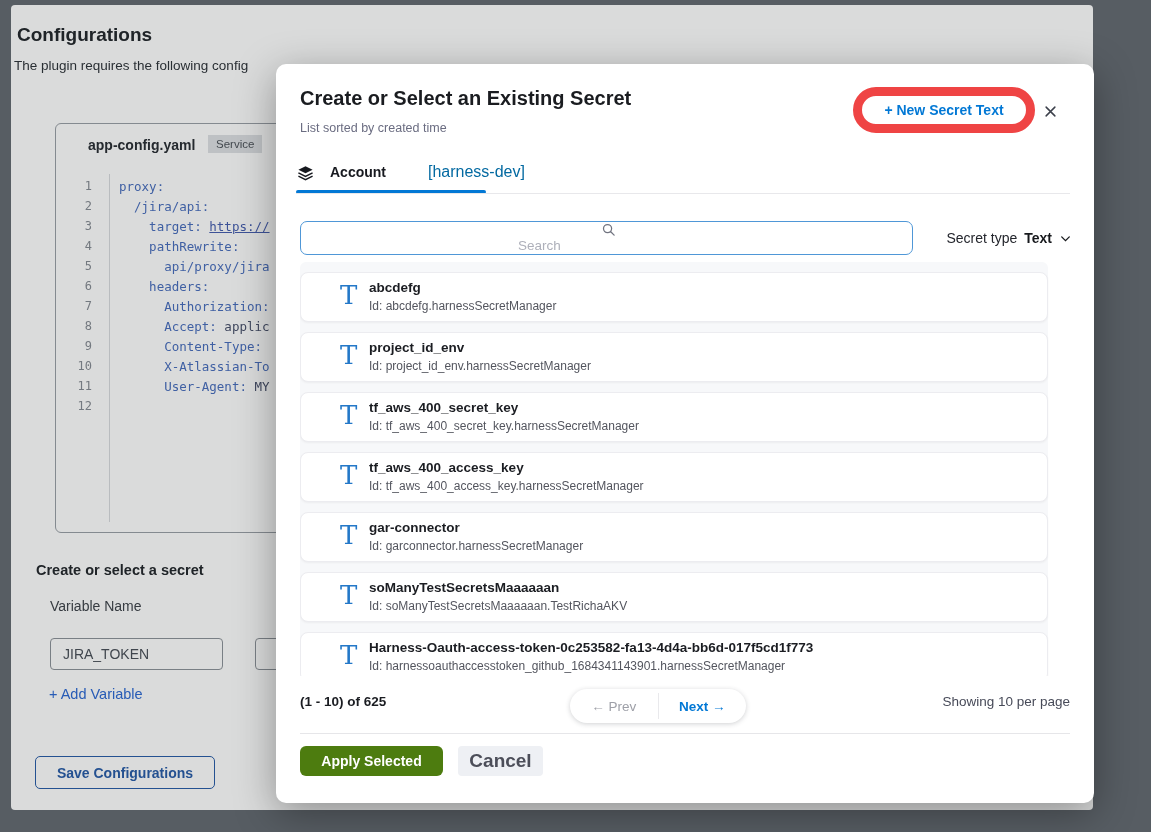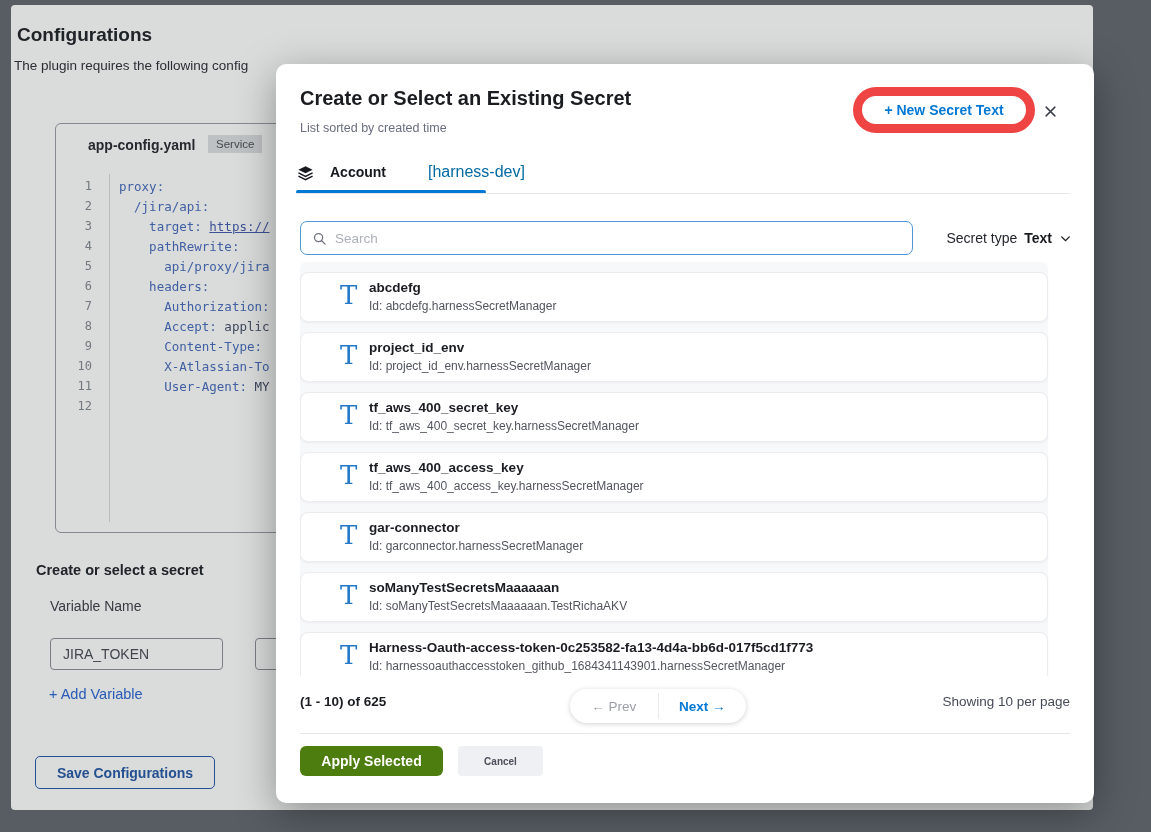--- a/index.html
+++ b/index.html
@@ -65,21 +65,21 @@
                background:none; border:none; }
 
   .tab-row { left:21px; top:98px; display:flex; align-items:center; gap:16px; height:20px; }
   .tab-label { font-size:14px; font-weight:600; color:#17191f; }
   .tab-scope { font-size:16px; color:#0369a1;padding-left:26px; }
   .tab-bar { left:20px; top:126px; width:190px; height:3.5px; background:#0278d5; border-radius:2px; }
   .tab-line { left:20px; top:129px; width:774px; height:1px; background:#e8e8eb; }
 
   .search-box { left:24px; top:157px; width:613px; height:34px;
                 border:1.5px solid #4f97d7; border-radius:7px; background:#fff;
-                display:flex; align-items:center; }
+                display:flex; align-items:center;flex-direction:column; }
   .search-box svg { margin:0 8px 0 11px; flex:0 0 auto; }
   .search-input { border:none; outline:none; flex:1; font-size:13.5px; color:#30333d;
                   font-family:"Liberation Sans", sans-serif; background:transparent; }
   .search-input::placeholder { color:#aeb0ba; }
 
   .secret-type { top:157px; right:22px; height:34px; display:flex; align-items:center; gap:7px; }
   .secret-type-label { font-size:14px; color:#24262d; }
   .secret-type-value { font-size:14px; font-weight:700; color:#17191d; }
 
   .list { left:24px; top:198px; width:770px; height:414px; overflow:hidden; }
@@ -102,21 +102,21 @@
   .prev-btn { color:#9ea0a8; font-weight:500; }
   .pill-divider { width:1px; background:#e9e9ec; margin:4px 0; }
   .next-btn { color:#0278d5; font-weight:600; }
   .pag-right { right:24px; top:630px; font-size:13.5px; color:#474a58;text-align:center; }
 
   .m-divider { left:24px; top:669px; width:770px; height:1px; background:#e6e6e9; }
   .apply-btn { left:24px; top:682px; width:143px; height:30px; background:#4d7c0f;
                border:none; border-radius:6px; color:#fff; font-size:14px; font-weight:700;
                font-family:"Liberation Sans", sans-serif; }
   .cancel-btn { left:182px; top:682px; width:85px; height:30px; background:#eef0f4;
-                border:none; border-radius:4px; color:#4c4e59; font-size:10px; font-weight:700;
+                border:none; border-radius:4px; color:#4c4e59; font-size:19px; font-weight:700;
                 font-family:"Liberation Sans", sans-serif; cursor:pointer; }
 </style>
 </head>
 <body>
 
 <div class="stage">
 
   <div class="page-card">
     <div class="abs page-title">Configurations</div>
     <div class="abs page-subtitle">The plugin requires the following config</div>

